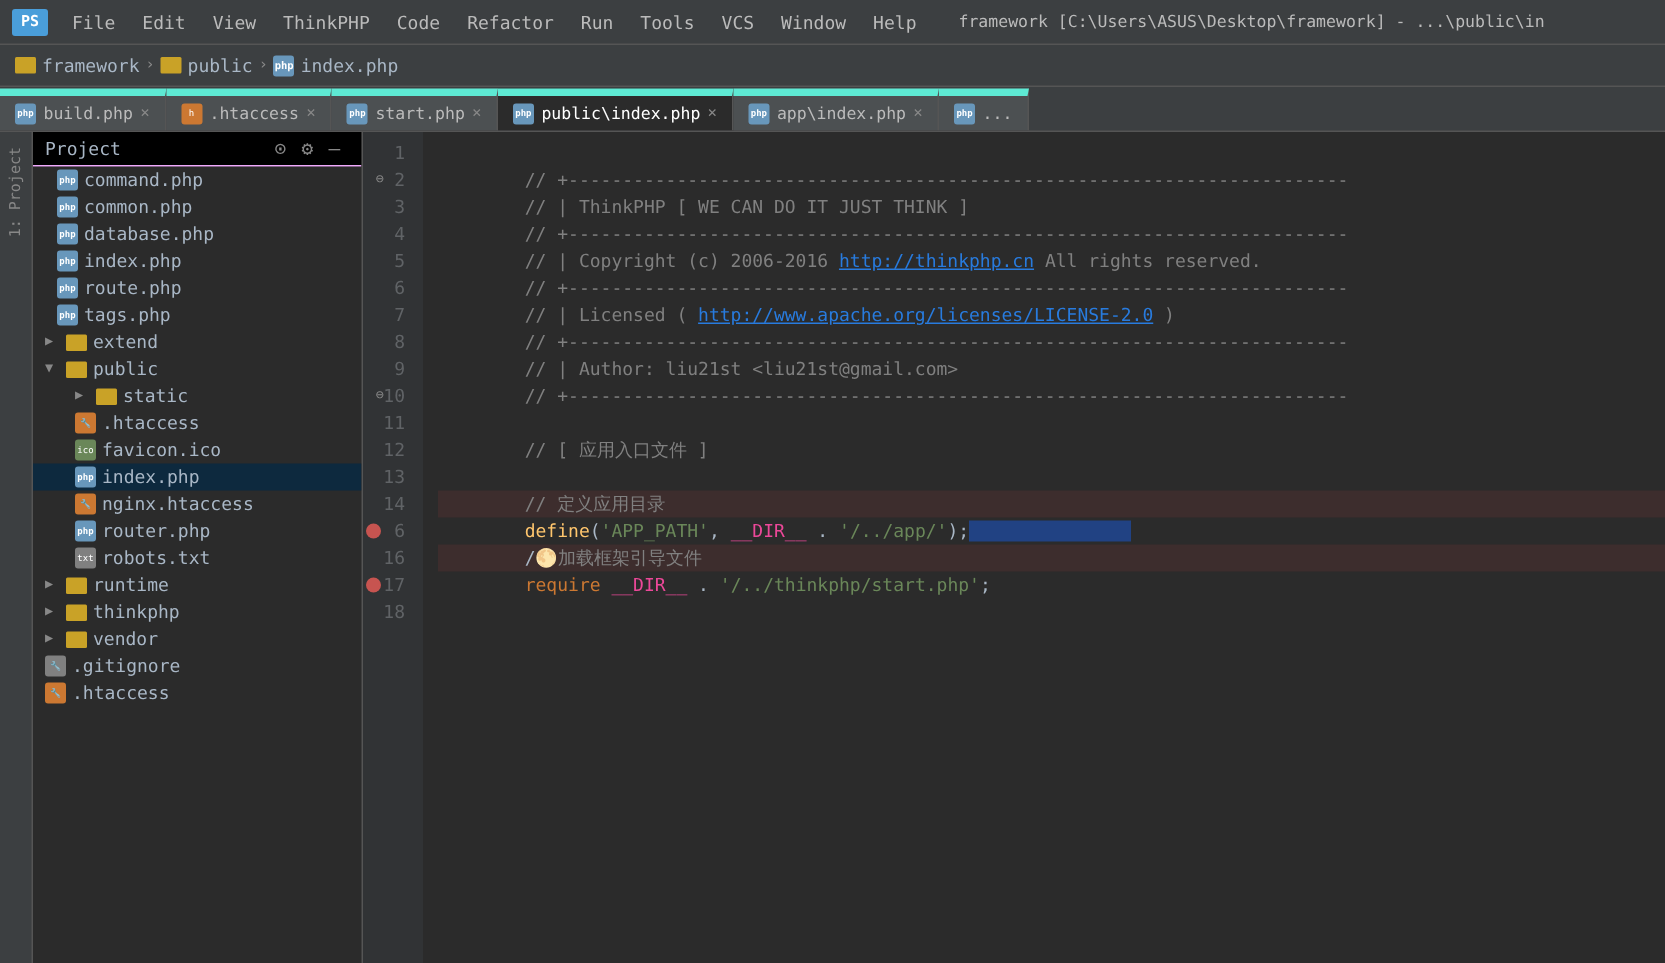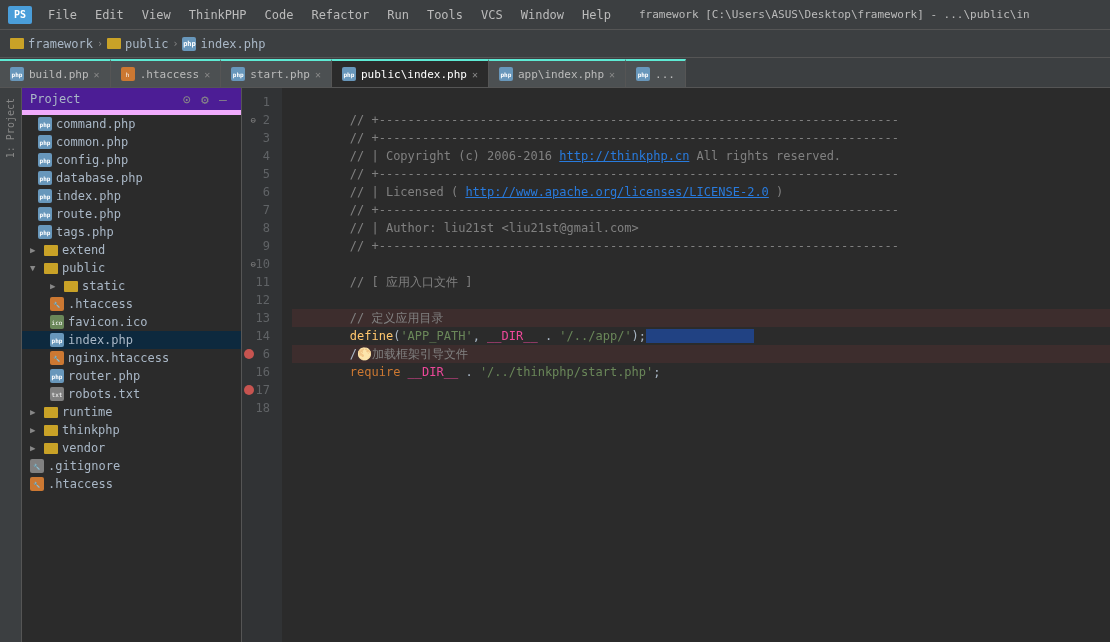--- a/index.html
+++ b/index.html
@@ -84,21 +84,21 @@
       align-items: flex-end;
       border-bottom: 1px solid #555;
       overflow: hidden;
     }
     .tab {
       display: flex; align-items: center;
       padding: 0 10px;
       height: 28px;
       background: #4c5052;
       border-right: 1px solid #555;
-      border-top: 2px solid #5eead4;
+      border-top: 5px solid #5eead4;
       color: #bbbbbb;
       font-size: 11px;
       cursor: pointer;
       gap: 5px;
       white-space: nowrap;
     }
     .tab.active {
       background: #2b2b2b;
       border-bottom: none;
       color: #ffffff;
@@ -136,22 +136,22 @@
     #project-tree {
       width: 220px;
       background: #2b2b2b;
       border-right: 1px solid #555;
       overflow-y: auto;
     }
     #tree-header {
       display: flex;
       align-items: center;
       padding: 4px 8px;
-      background: #4c1d95;
-      border-bottom: 5px solid #f0abfc;
+      background: #000000;
+      border-bottom: 1px solid #f0abfc;
       gap: 6px;
     }
     #tree-header .tree-title {
       flex: 1;
       font-size: 12px;
       color: #a9b7c6;
     }
     #tree-header .tree-icons {
       display: flex; gap: 4px;
     }
@@ -378,24 +378,20 @@
     <div class="tree-item" style="--indent:16px">
       <span class="php-file-icon">php</span>
       <span>command.php</span>
     </div>
     <div class="tree-item" style="--indent:16px">
       <span class="php-file-icon">php</span>
       <span>common.php</span>
     </div>
     <div class="tree-item" style="--indent:16px">
       <span class="php-file-icon">php</span>
-      <span>config.php</span>
-    </div>
-    <div class="tree-item" style="--indent:16px">
-      <span class="php-file-icon">php</span>
       <span>database.php</span>
     </div>
     <div class="tree-item" style="--indent:16px">
       <span class="php-file-icon">php</span>
       <span>index.php</span>
     </div>
     <div class="tree-item" style="--indent:16px">
       <span class="php-file-icon">php</span>
       <span>route.php</span>
     </div>
@@ -528,20 +524,23 @@
       <div class="ln">
           <span>18</span>
         </div>
     </div>
 
     <div id="code-area">
       <div class="code-line">
         <span class="c-comment">// +------------------------------------------------------------------------</span>
       </div>
       <div class="code-line">
+        <span class="c-comment">// | ThinkPHP [ WE CAN DO IT JUST THINK ]</span>
+      </div>
+      <div class="code-line">
         <span class="c-comment">// +------------------------------------------------------------------------</span>
       </div>
       <div class="code-line">
         <span class="c-comment">// | Copyright (c) 2006-2016 </span><span class="c-url">http://thinkphp.cn</span><span class="c-comment"> All rights reserved.</span>
       </div>
       <div class="code-line">
         <span class="c-comment">// +------------------------------------------------------------------------</span>
       </div>
       <div class="code-line">
         <span class="c-comment">// | Licensed ( </span><span class="c-url">http://www.apache.org/licenses/LICENSE-2.0</span><span class="c-comment"> )</span>

